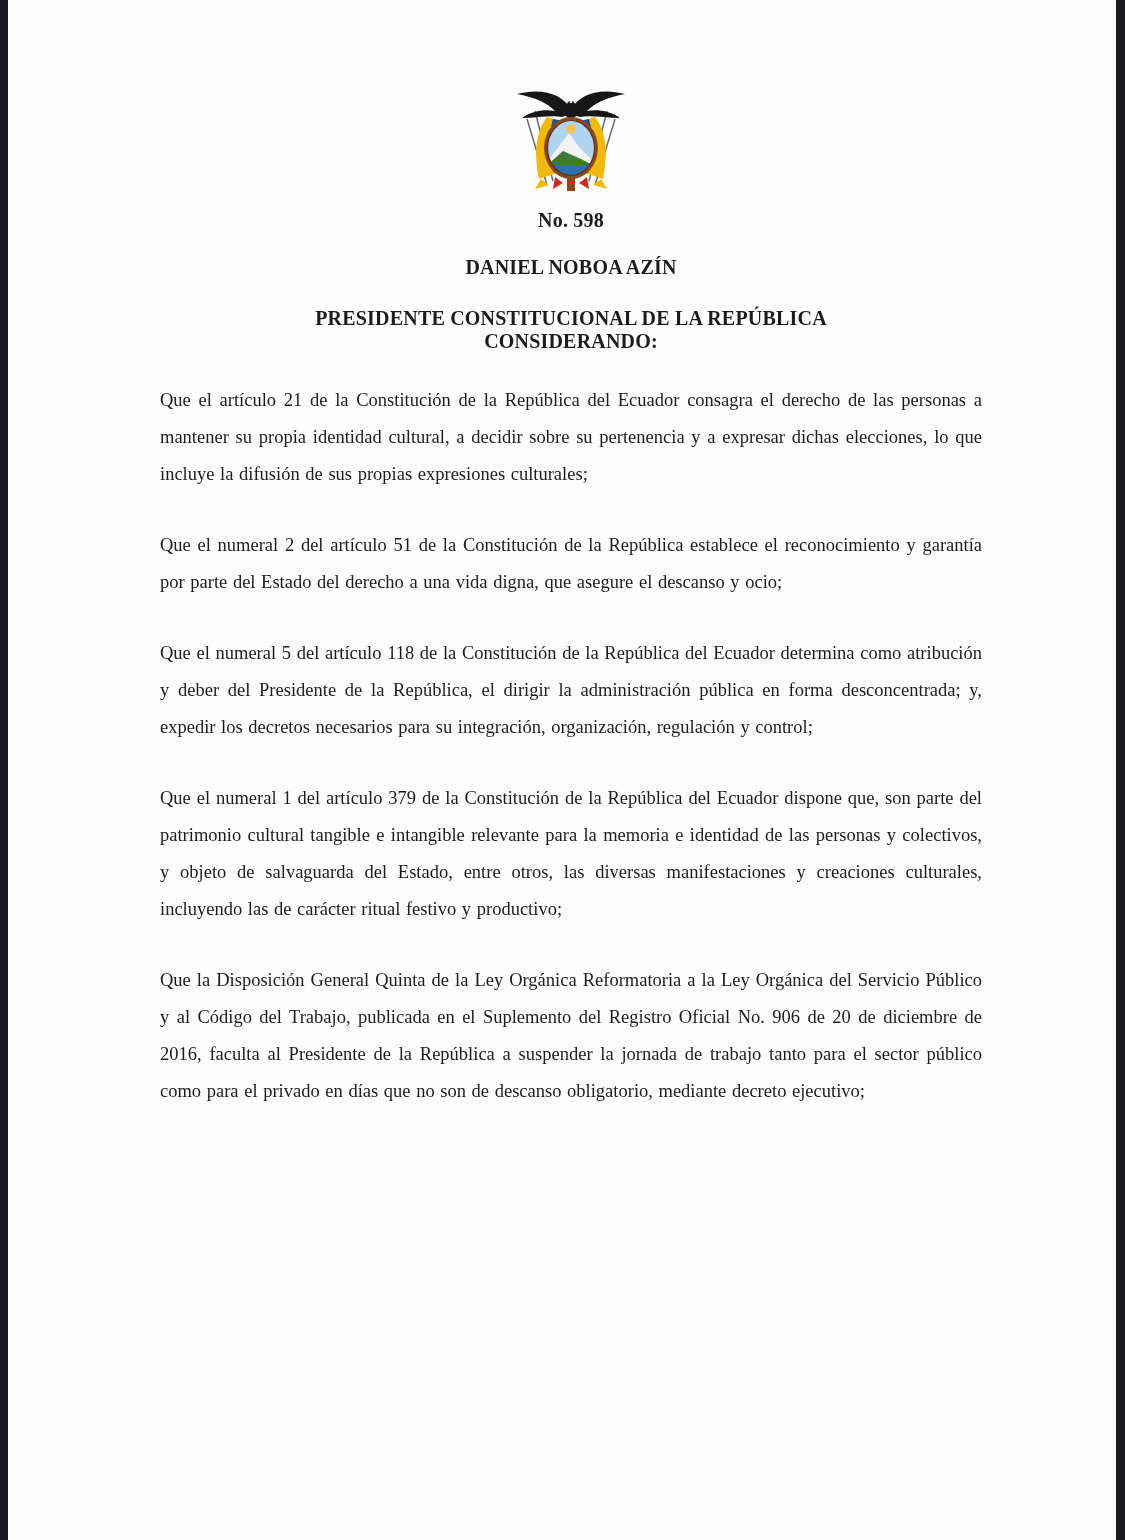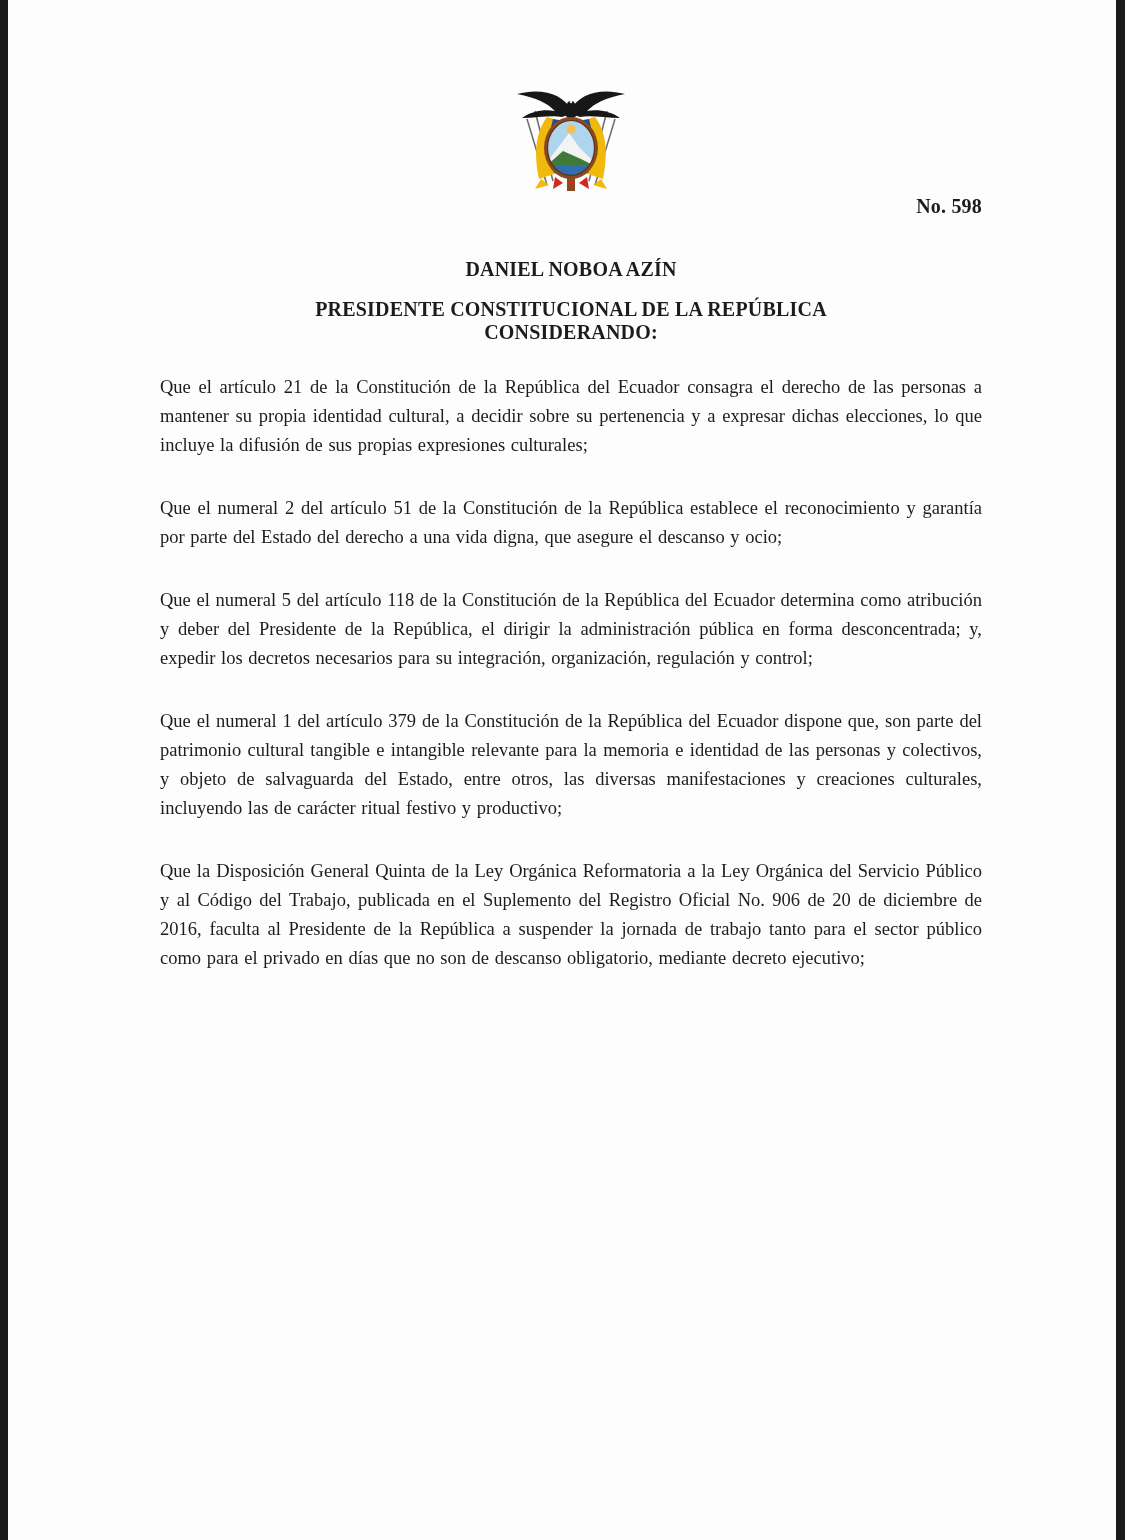--- a/index.html
+++ b/index.html
@@ -18,28 +18,28 @@
   }
   .edge{position:absolute;top:0;bottom:0;background:var(--edge);}
   .edge-left{left:0;width:8px;}
   .edge-right{left:1116px;width:9px;}
   .doc{position:absolute;left:160px;top:0;width:822px;}
   .crest{display:block;margin:85px auto 0 auto;width:140px;height:110px;}
   .hd{
     text-align:center;font-weight:bold;font-size:20px;line-height:23px;
     margin:0;letter-spacing:0.2px;
   }
-  .hd-number{text-align:right;}
-  .hd-author{margin-top:40px;}
-  .hd-title{margin-top:17px;}
+  .hd-number{margin-top:14px;}
+  .hd-author{margin-top:24px;}
+  .hd-title{margin-top:28px;}
   .hd-section{}
   .paragraphs{margin-top:29px;}
   .paragraphs p{
     margin:0 0 34px 0;
-    font-size:18.5px;line-height:29px;
+    font-size:18.5px;line-height:37px;
     text-align:justify;text-align-last:left;
     word-spacing:1px;
   }
 </style>
 </head>
 <body>
 
 <div class="edge edge-left"></div>
 <div class="edge edge-right"></div>
 

